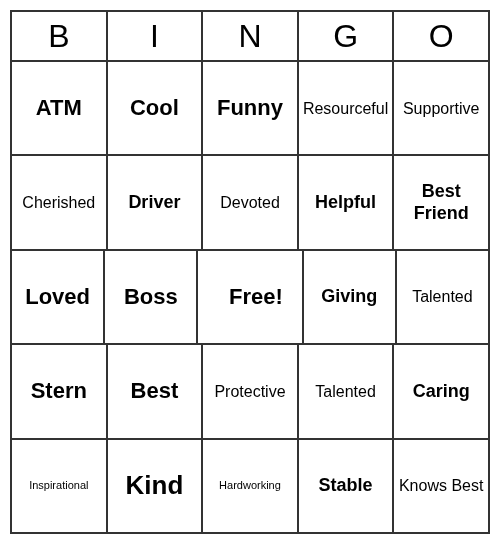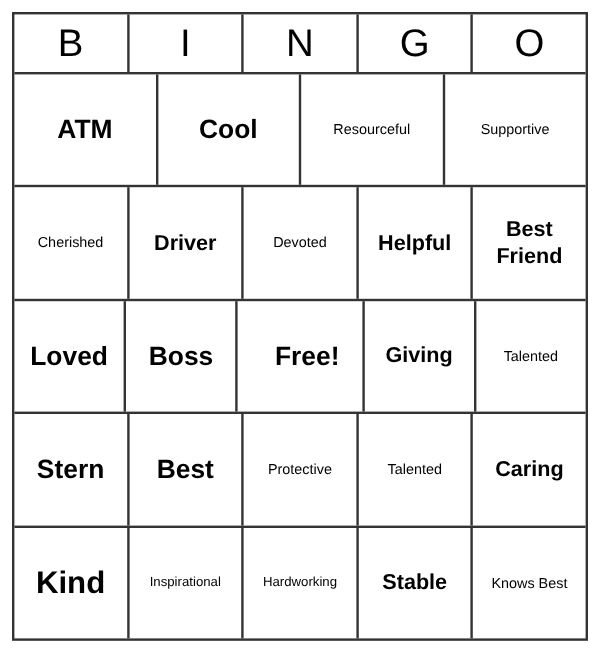--- a/index.html
+++ b/index.html
@@ -83,21 +83,21 @@
       font-size: 22px;
       font-weight: bold;
     }
 
     .cell-medium {
       font-size: 18px;
       font-weight: bold;
     }
 
     .cell-small {
-      font-size: 12px;
+      font-size: 16px;
     }
 
     .cell-xsmall {
       font-size: 11px;
     }
 
     .cell-free {
       font-size: 22px;
       font-weight: bold;
       padding-left: 16px;
@@ -111,20 +111,21 @@
   <div class="header-cell">B</div>
       <div class="header-cell">I</div>
       <div class="header-cell">N</div>
       <div class="header-cell">G</div>
       <div class="header-cell">O</div>
     </div>
   <div class="bingo-body">
   <div class="bingo-row">
         <div class="bingo-cell cell-large">ATM</div>
         <div class="bingo-cell cell-large">Cool</div>
+        <div class="bingo-cell cell-large">Funny</div>
         <div class="bingo-cell cell-small">Resourceful</div>
         <div class="bingo-cell cell-small">Supportive</div>
       </div>
       <div class="bingo-row">
         <div class="bingo-cell cell-small">Cherished</div>
         <div class="bingo-cell cell-medium">Driver</div>
         <div class="bingo-cell cell-small">Devoted</div>
         <div class="bingo-cell cell-medium">Helpful</div>
         <div class="bingo-cell cell-medium">Best Friend</div>
       </div>
@@ -136,20 +137,20 @@
         <div class="bingo-cell cell-small">Talented</div>
       </div>
       <div class="bingo-row">
         <div class="bingo-cell cell-large">Stern</div>
         <div class="bingo-cell cell-large">Best</div>
         <div class="bingo-cell cell-small">Protective</div>
         <div class="bingo-cell cell-small">Talented</div>
         <div class="bingo-cell cell-medium">Caring</div>
       </div>
       <div class="bingo-row">
+        <div class="bingo-cell cell-xsmall">Inspirational</div>
         <div class="bingo-cell cell-large" style="font-weight: bold; font-size: 26px;">Kind</div>
-        <div class="bingo-cell cell-xsmall">Inspirational</div>
         <div class="bingo-cell cell-xsmall">Hardworking</div>
         <div class="bingo-cell cell-medium">Stable</div>
         <div class="bingo-cell cell-small">Knows Best</div>
       </div>
     </div>
 </div>
 
 </body></html>

